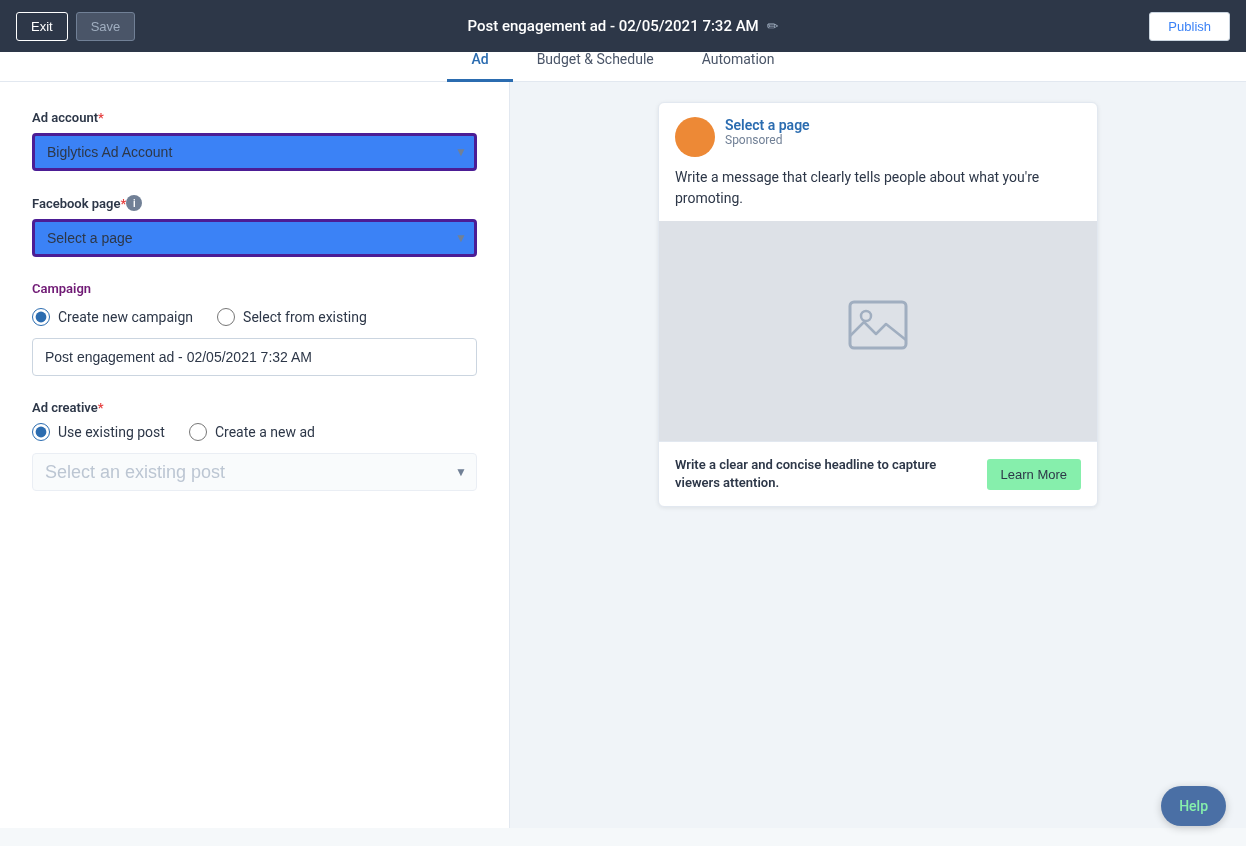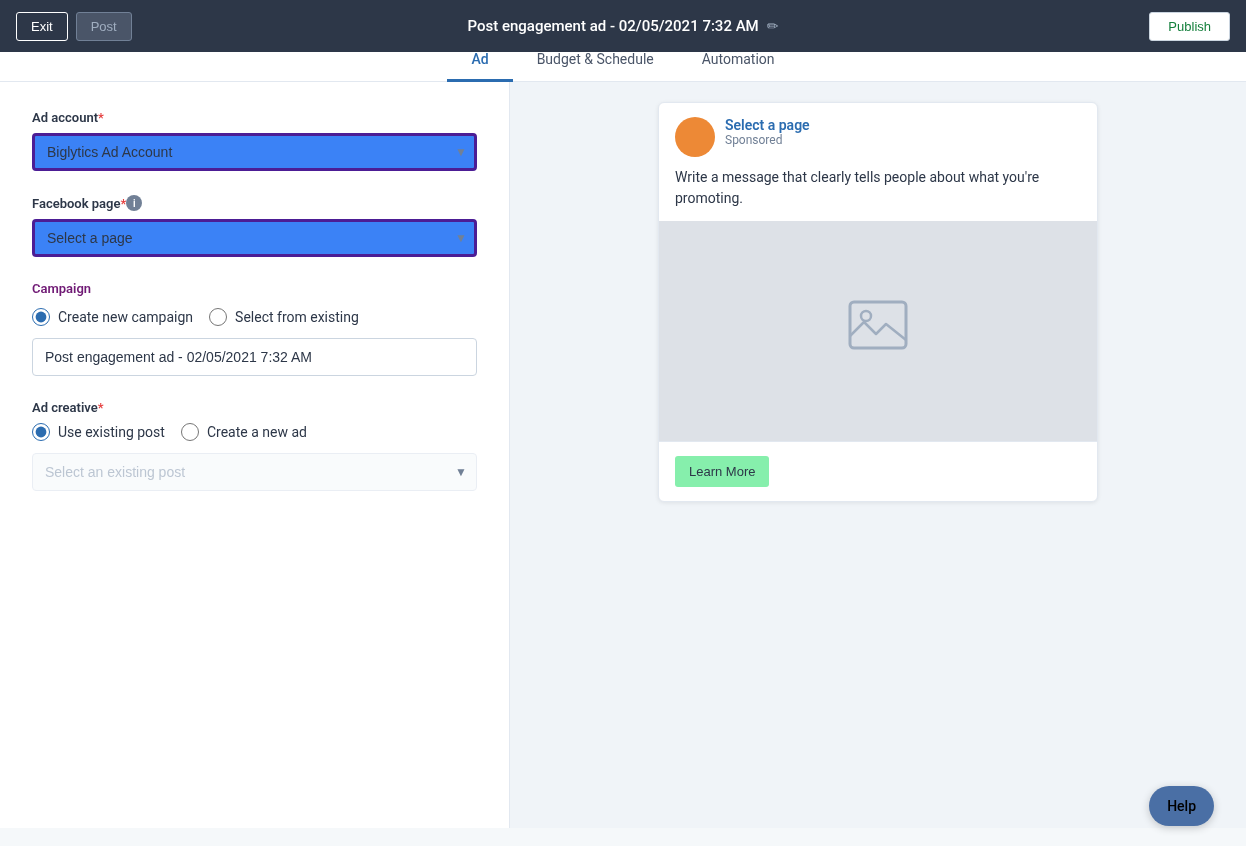--- a/index.html
+++ b/index.html
@@ -16,21 +16,21 @@
     .topbar-right {}
     .btn-exit {
       background: #2d3748; color: #fff; border: 1px solid #fff; border-radius: 3px;
       padding: 6px 14px; cursor: pointer; font-size: 13px;
     }
     .btn-save {
       background: #4a5568; color: #a0aec0; border: 1px solid #718096; border-radius: 3px;
       padding: 6px 14px; cursor: pointer; font-size: 13px;
     }
     .btn-publish {
-      background: #fff; color: #15803d; border: 1px solid #cbd5e0; border-radius: 3px;
+      background: #fff; color: #3b82f6; border: 1px solid #cbd5e0; border-radius: 3px;
       padding: 6px 18px; cursor: pointer; font-size: 13px; font-weight: 500;
     }
     .edit-icon { color: #a0aec0; font-size: 14px; cursor: pointer; }
 
     
     .tabs-bar {
       background: #fff; border-bottom: 1px solid #e2e8f0;
       display: flex; justify-content: center; gap: 0;
       height: 30px; align-items: flex-end;
     }
@@ -79,26 +79,26 @@
       position: absolute; right: 10px; top: 50%; transform: translateY(-50%);
       color: #718096; pointer-events: none; font-size: 12px;
     }
     .form-input {
       width: 100%; padding: 8px 12px; border: 1px solid #cbd5e0;
       border-radius: 4px; font-size: 14px; color: #2d3748; background: #fff;
       height: 38px;
     }
     .form-select-disabled {
       width: 100%; padding: 8px 36px 8px 12px; border: 1px solid #e2e8f0;
-      border-radius: 4px; font-size: 14px; color: #a0aec0; background: #f7fafc;
+      border-radius: 4px; font-size: 18px; color: #a0aec0; background: #f7fafc;
       appearance: none; cursor: default; height: 38px;
     }
 
     
-    .radio-group { display: flex; align-items: center; gap: 16px; margin-bottom: 12px; }
+    .radio-group { display: flex; align-items: center; gap: 24px; margin-bottom: 12px; }
     .radio-option { display: flex; align-items: center; gap: 8px; cursor: pointer; font-size: 14px; color: #2d3748; }
     .radio-input { width: 18px; height: 18px; accent-color: #2b6cb0; cursor: pointer; }
 
     
     .section-label { font-size: 13px; font-weight: 600; color: #701a75; margin-bottom: 12px; }
 
     
     .ad-preview-card {
       background: #fff; border: 1px solid #e2e8f0; border-radius: 6px;
       width: 440px; overflow: hidden; box-shadow: 0 1px 4px rgba(0,0,0,0.08);
@@ -131,33 +131,33 @@
     }
     .ad-headline { font-size: 13px; font-weight: 600; color: #2d3748; max-width: 280px; line-height: 1.4; }
     .btn-learn-more {
       background: #86efac; color: #2d3748; border: none; border-radius: 3px;
       padding: 8px 14px; font-size: 13px; font-weight: 500; cursor: pointer;
       white-space: nowrap;
     }
 
     
     .help-btn {
-      position: fixed; bottom: 20px; right: 32px;
-      background: #4a6fa5; color: #000000; border-radius: 50px;
+      position: fixed; bottom: 20px; right: 20px;
+      background: #4a6fa5; color: #86efac; border-radius: 50px;
       padding: 12px 18px; font-size: 14px; font-weight: 500;
       cursor: pointer; box-shadow: 0 2px 8px rgba(0,0,0,0.2);
     }
   </style>
 </head>
 <body>
 
 <div class="topbar">
   <div class="topbar-left">
     <button class="btn-exit">Exit</button>
-    <button class="btn-save">Post</button>
+    <button class="btn-save">Save</button>
   </div>
   <div class="topbar-center">
     <span>Post engagement ad - 02/05/2021 7:32 AM</span>
     <span class="edit-icon">✏</span>
   </div>
   <div class="topbar-right">
     <button class="btn-publish">Publish</button>
   </div>
 </div>
 
@@ -255,20 +255,21 @@
         <span class="image-icon">
           <svg width="60" height="50" viewBox="0 0 60 50" fill="none" xmlns="http://www.w3.org/2000/svg">
             <rect x="2" y="2" width="56" height="46" rx="4" stroke="#a0aec0" stroke-width="3" fill="none"></rect>
             <circle cx="18" cy="16" r="5" stroke="#a0aec0" stroke-width="2.5" fill="none"></circle>
             <path d="M2 36 L16 22 L28 34 L38 24 L58 40" stroke="#a0aec0" stroke-width="2.5" fill="none" stroke-linejoin="round"></path>
           </svg>
         </span>
       </div>
 
       <div class="ad-preview-footer">
+        <div class="ad-headline">Write a clear and concise headline to capture viewers attention.</div>
         <button class="btn-learn-more">Learn More</button>
       </div>
 
     </div>
   </div>
 
 </div>
 
 <div class="help-btn">Help</div>
 

